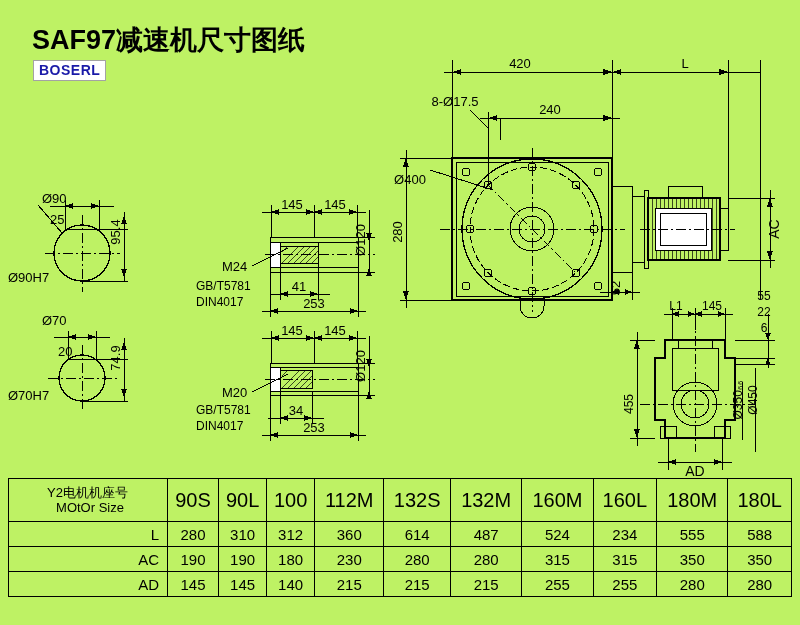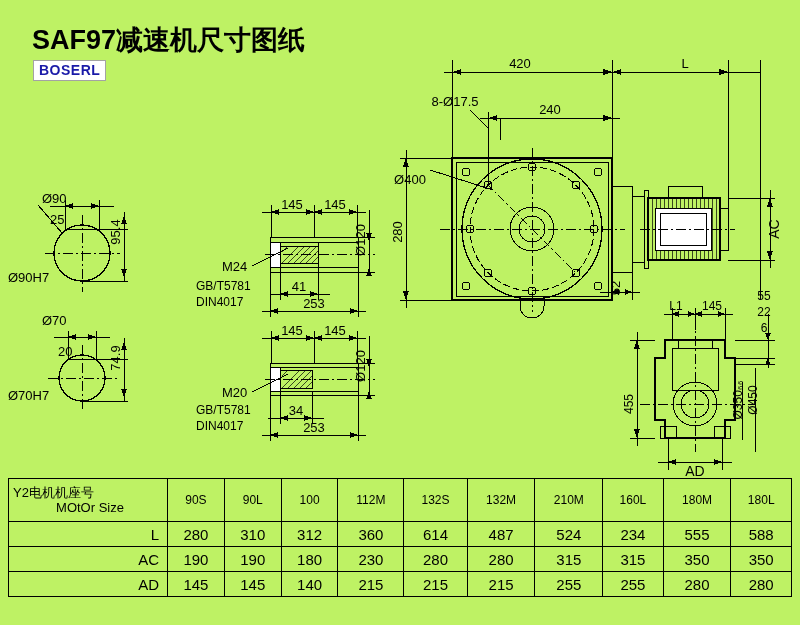--- a/index.html
+++ b/index.html
@@ -58,30 +58,30 @@
     height: 24px;
     padding: 0;
     font-weight: normal;
   }
   .tbl td.rowhdr {
     width: 150px;
     text-align: right;
     padding-right: 8px;
   }
   .tbl td.hdrcell {
-    font-size: 12px;
+    font-size: 20px;
   }
   .tbl td.corner {
     text-align: left;
     padding-left: 4px;
     font-size: 13px;
     line-height: 15px;
     height: 42px;
   }
-  .corner-l1 { display: block; }
+  .corner-l1 { display: block; margin-left: 34px; }
   .corner-l2 { display: block; text-align: center; }
 </style>
 </head>
 <body>
 
 <div id="page">
 
   <div class="title">SAF97减速机尺寸图纸</div>
   <div class="brand-box">BOSERL</div>
 
@@ -438,21 +438,21 @@
         <td class="corner" rowspan="1">
           <span class="corner-l1">Y2电机机座号</span>
           <span class="corner-l2">MOtOr Size</span>
         </td>
         <td class="hdrcell">90S</td>
         <td class="hdrcell">90L</td>
         <td class="hdrcell">100</td>
         <td class="hdrcell">112M</td>
         <td class="hdrcell">132S</td>
         <td class="hdrcell">132M</td>
-        <td class="hdrcell">210M</td>
+        <td class="hdrcell">160M</td>
         <td class="hdrcell">160L</td>
         <td class="hdrcell">180M</td>
         <td class="hdrcell">180L</td>
       </tr>
       <tr>
         <td class="rowhdr">L</td>
         <td>280</td>
         <td>310</td>
         <td>312</td>
         <td>360</td>

